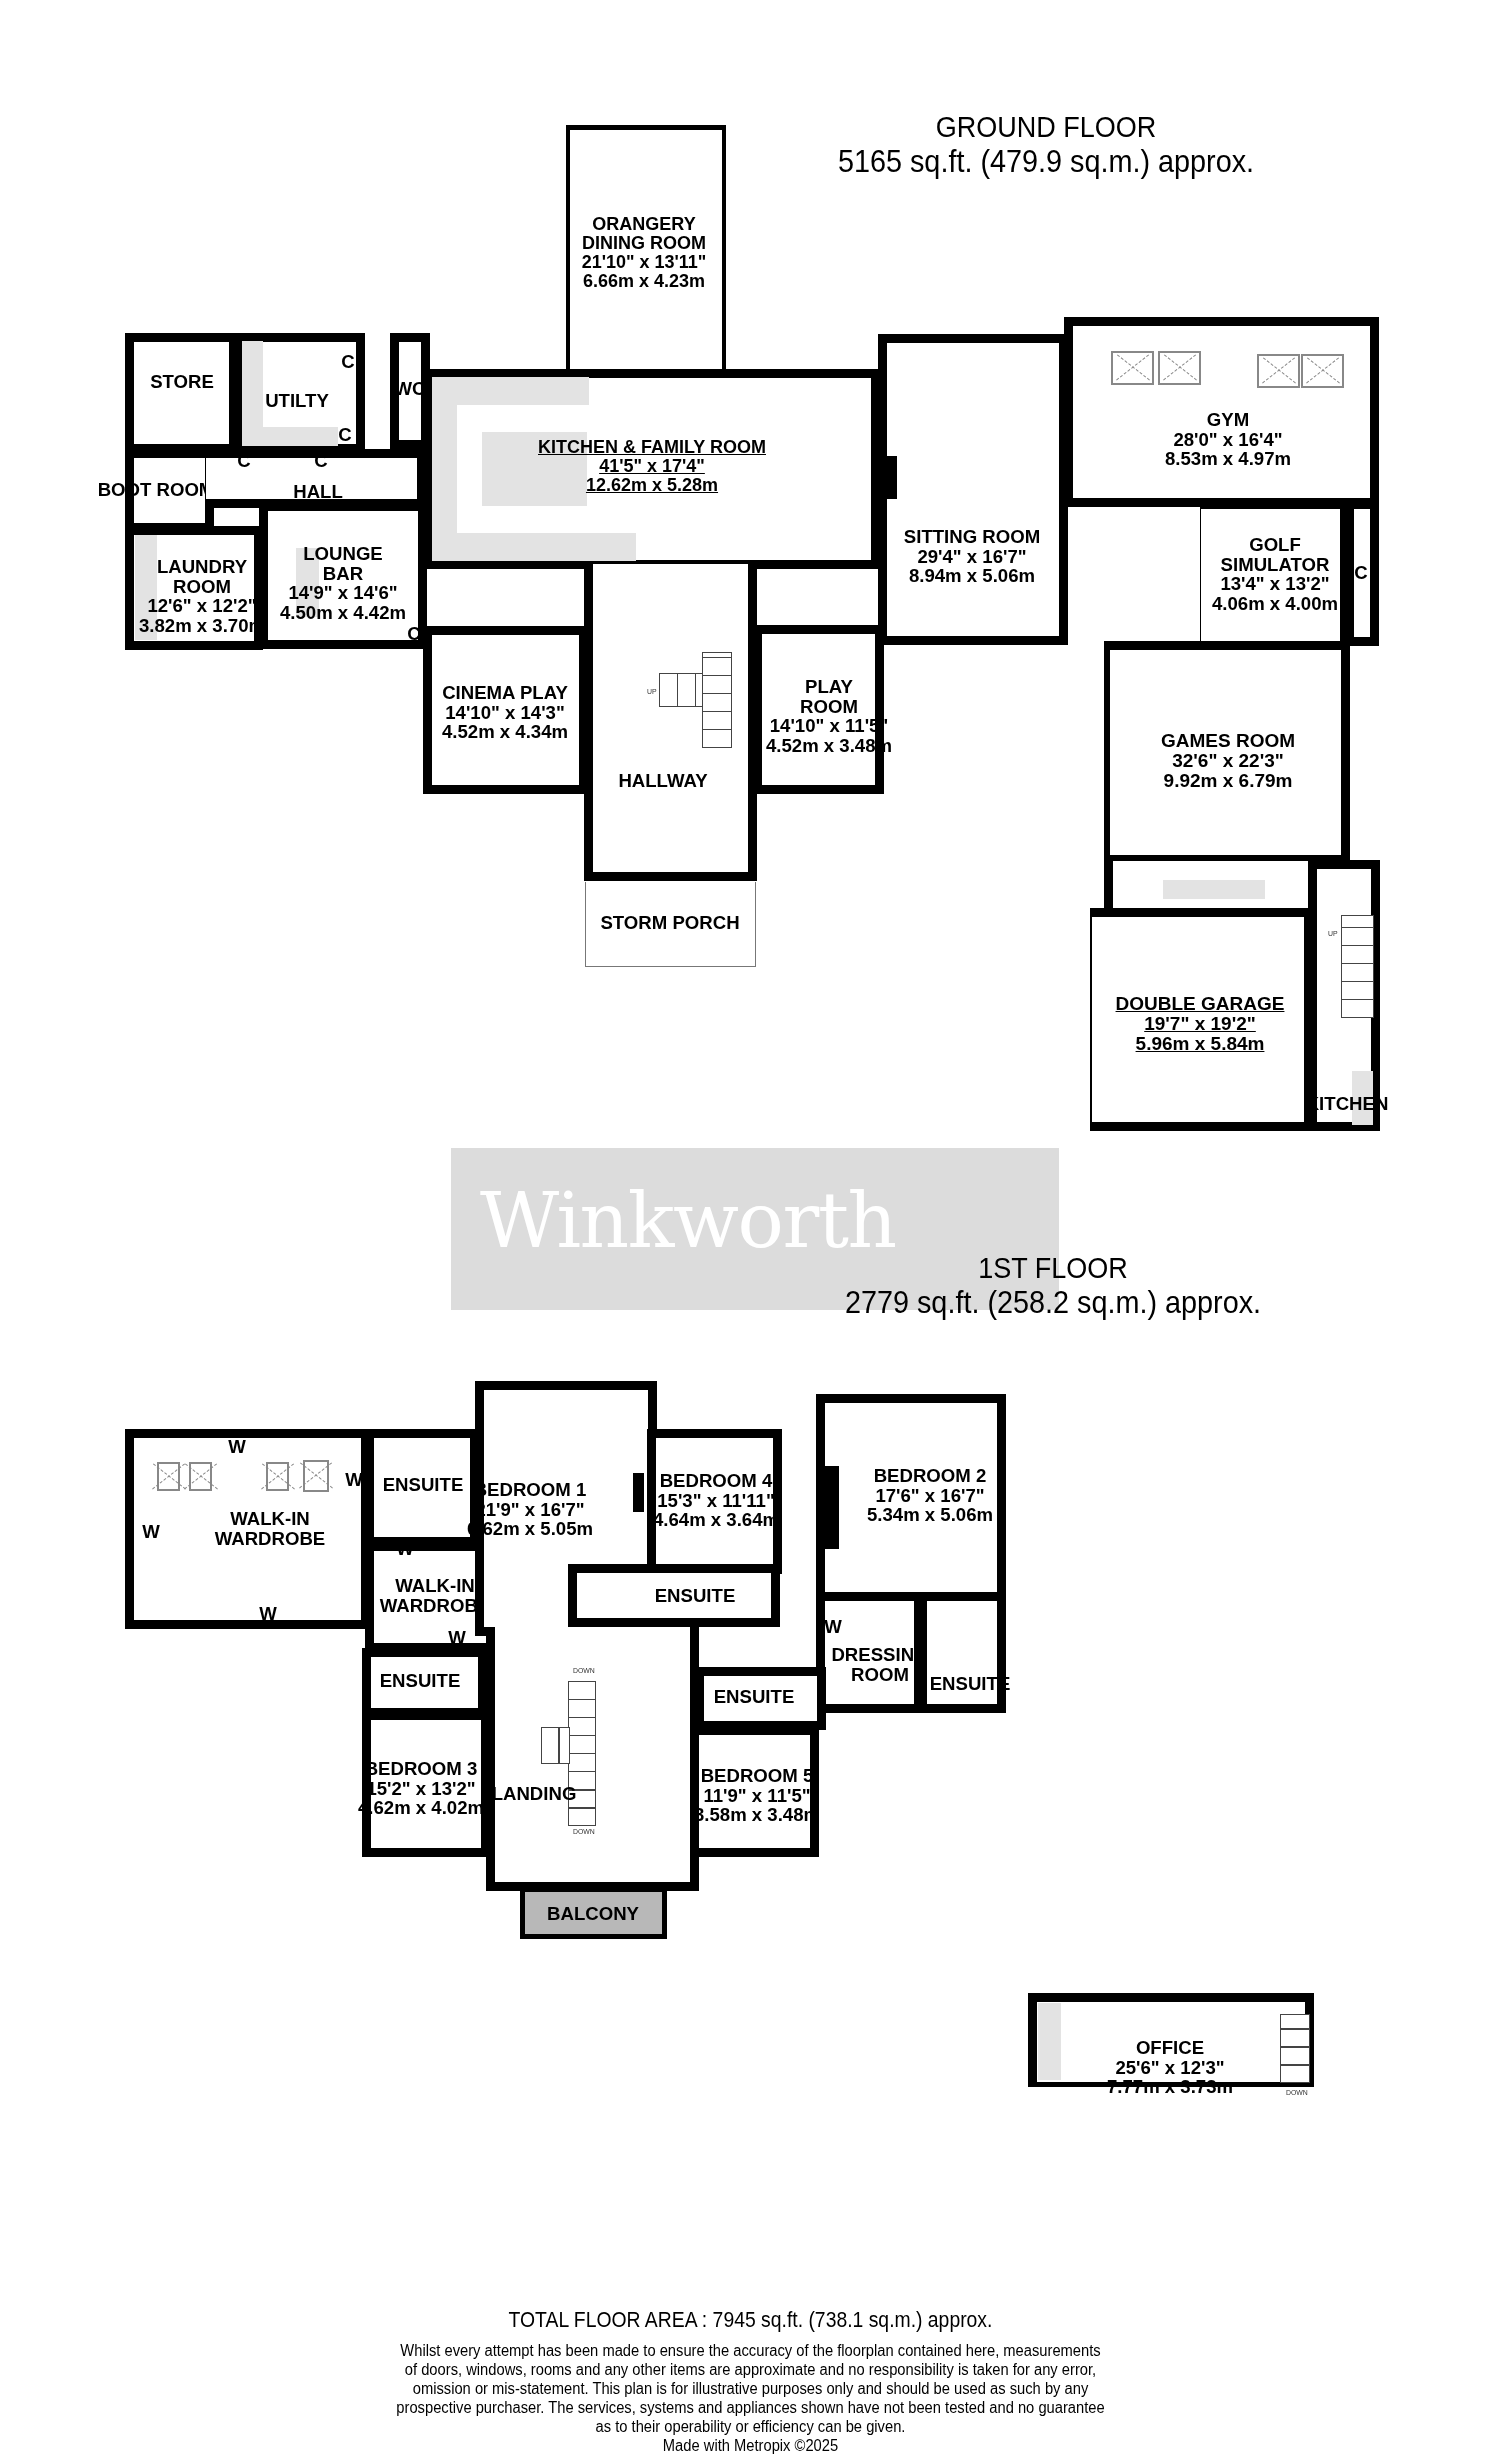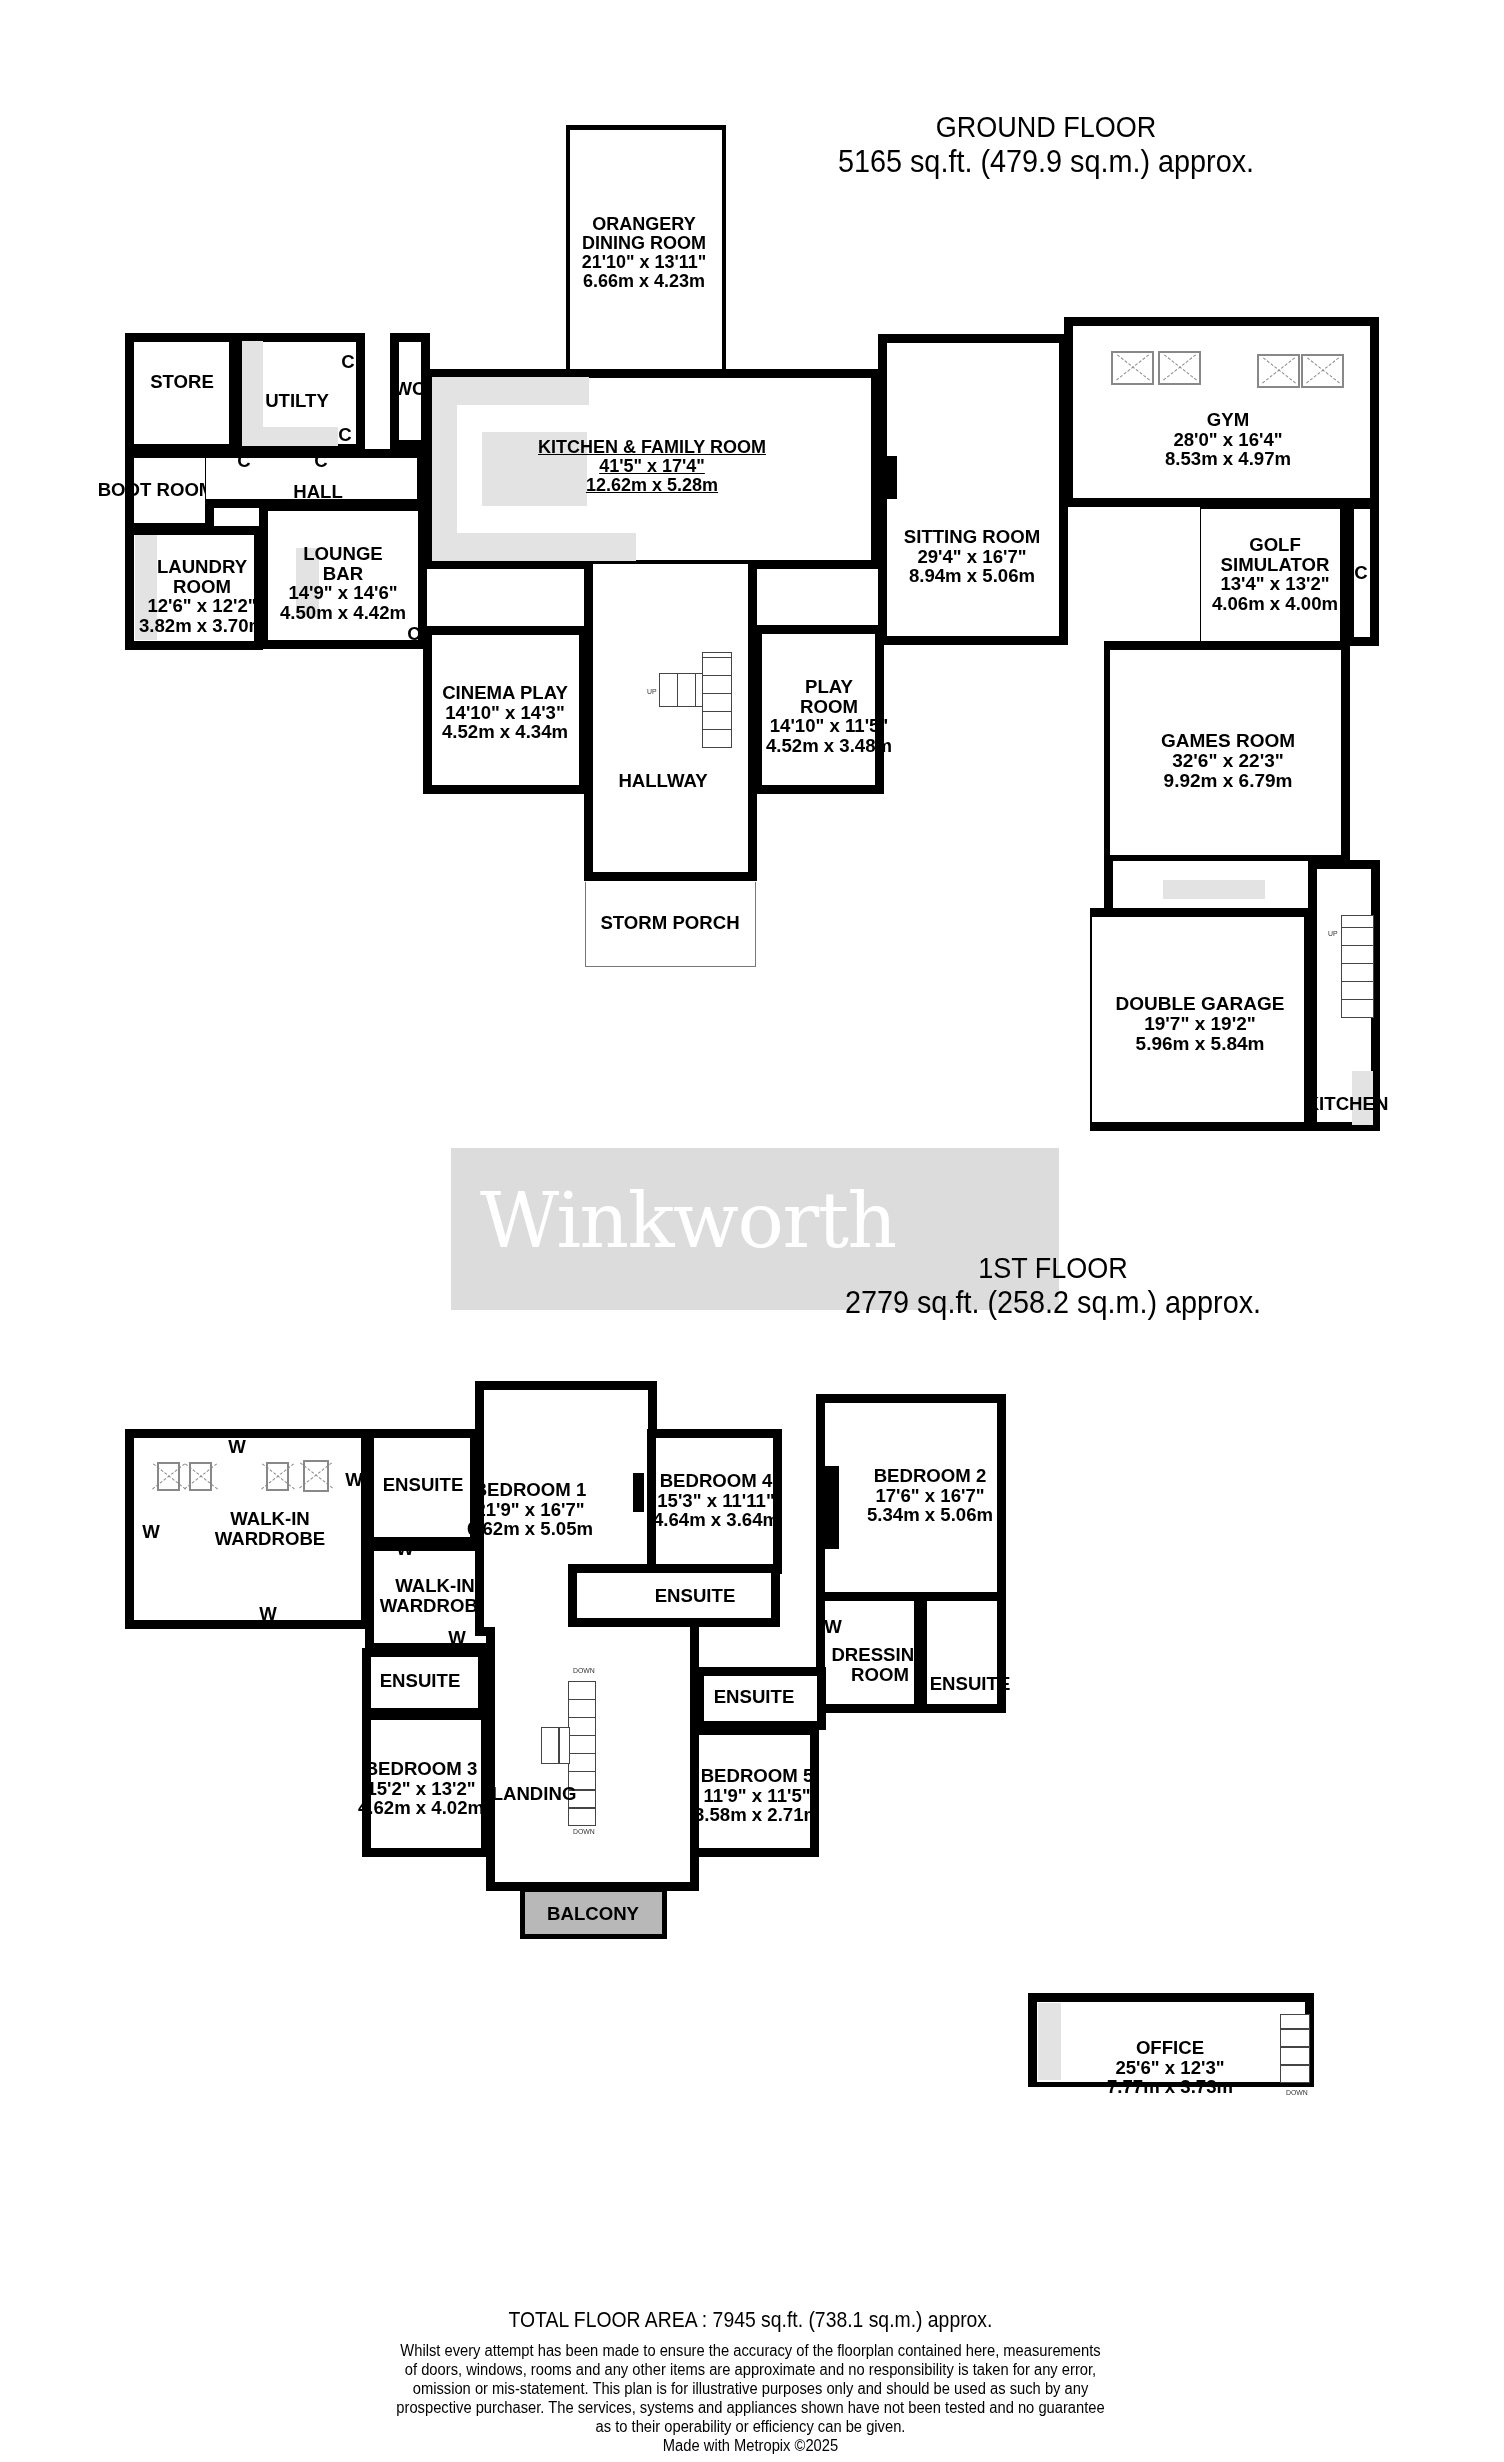--- a/index.html
+++ b/index.html
@@ -172,21 +172,21 @@
   <div class="room" style="left:1104px; top:641px; width:246px; height:223px; border-left-width:6.9px;"></div>
   <div class="label" style="left:1228px; top:731px; font-size:19px;">
     <span class="name">GAMES ROOM</span>
     <span class="dim">32'6"  x 22'3"</span>
     <span class="dim">9.92m  x 6.79m</span>
   </div>
   <div class="room" style="left:1104px; top:860px; width:274px; height:55px; border-top-width:1.4px; border-bottom-width:0;"></div>
   <div class="fixture" style="left:1163px; top:880px; width:102px; height:19px;"></div>
 
   <div class="room" style="left:1090px; top:908px; width:223px; height:223px; border-left-width:2.8px;"></div>
-  <div class="label" style="left:1200px; top:994px; font-size:19px;">
+  <div class="label" style="left:1200px; top:994px; font-size:19px;text-decoration:underline;">
     <span class="name">DOUBLE GARAGE</span>
     <span class="dim">19'7"  x 19'2"</span>
     <span class="dim">5.96m  x 5.84m</span>
   </div>
 
   <div class="room" style="left:1308px; top:860px; width:72px; height:271px;"></div>
   <div class="stairs" style="left:1341px; top:915px; width:33px; height:103px;"></div>
   <div class="hint" style="left:1328px; top:930px;">UP</div>
   <div class="fixture" style="left:1352px; top:1071px; width:20.6px; height:54px;"></div>
   <div class="label" style="left:1347px; top:1094px;">
@@ -295,21 +295,21 @@
   <div class="hint" style="left:573px; top:1667px;">DOWN</div>
   <div class="hint" style="left:573px; top:1828px;">DOWN</div>
   <div class="label" style="left:534px; top:1784px;">
     <span class="name">LANDING</span>
   </div>
 
   <div class="room" style="left:690px; top:1726px; width:129px; height:131px;"></div>
   <div class="label" style="left:757px; top:1766px;">
     <span class="name">BEDROOM 5</span>
     <span class="dim">11'9"  x 11'5"</span>
-    <span class="dim">3.58m  x 2.71m</span>
+    <span class="dim">3.58m  x 3.48m</span>
   </div>
 
   <div class="room balcony" style="left:520px; top:1887px; width:147px; height:52px; border-width:5.5px;"></div>
   <div class="label" style="left:593px; top:1904px;">
     <span class="name">BALCONY</span>
   </div>
 </div>
 
 <div>
   <div class="room" style="left:1028px; top:1993px; width:286px; height:94px; border-bottom-width:5.5px;"></div>

